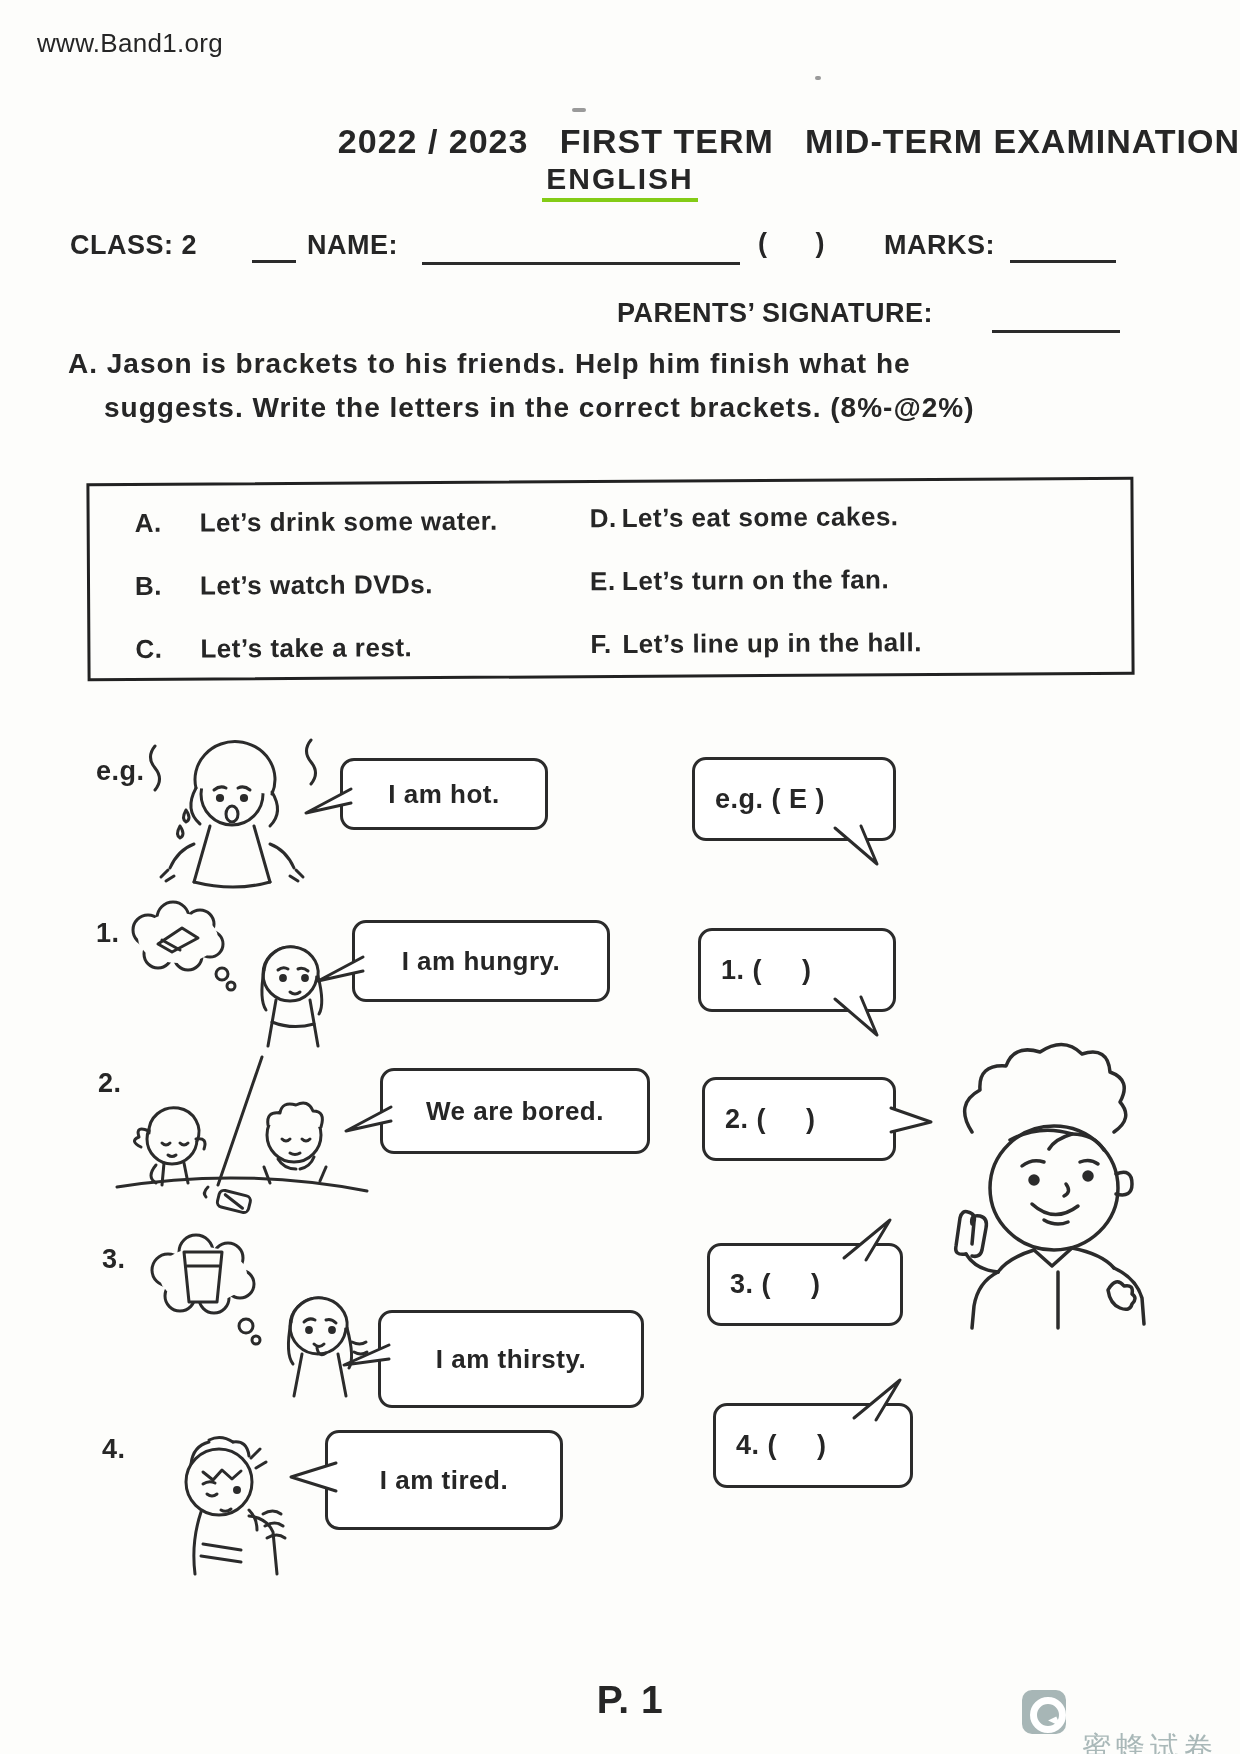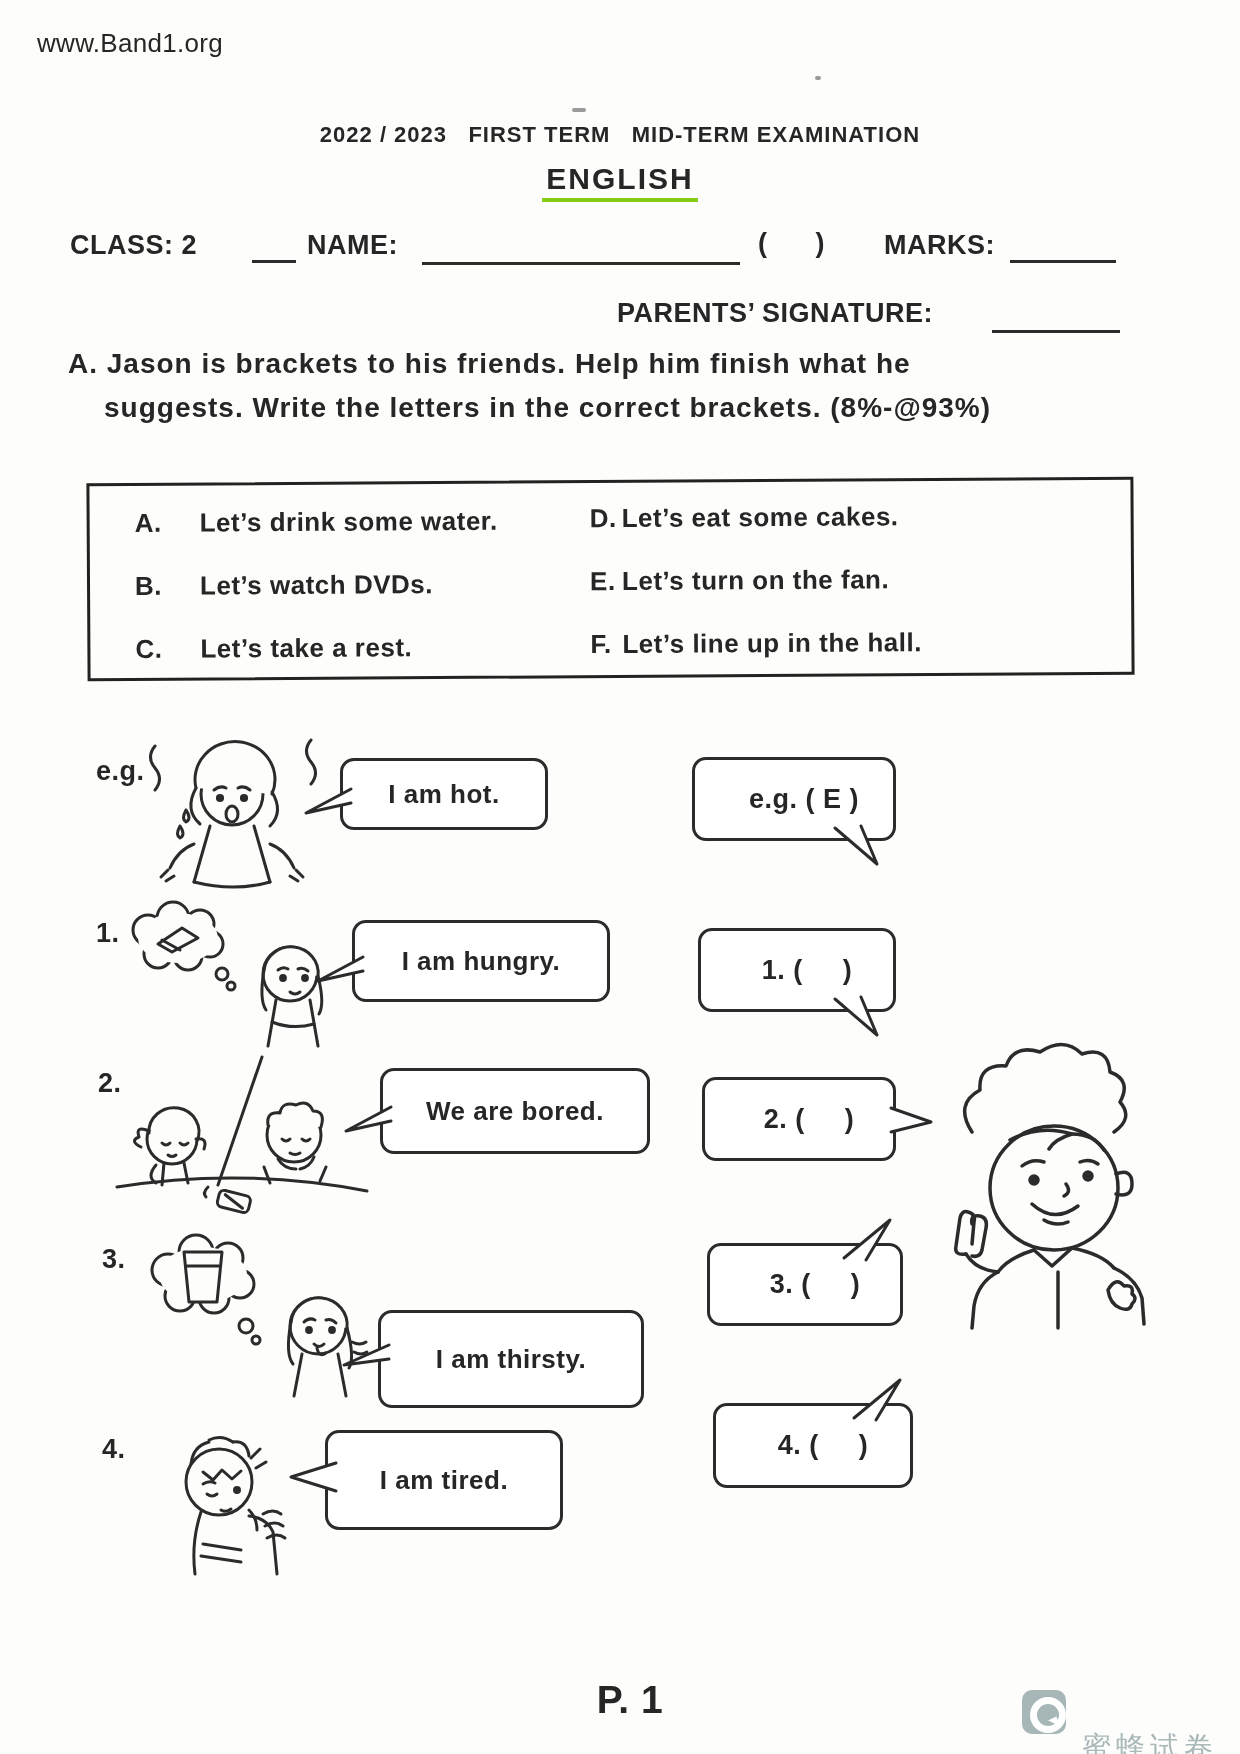--- a/index.html
+++ b/index.html
@@ -5,33 +5,33 @@
   html,body{margin:0;padding:0;background:#e8e8e8;}
   .page{
     position:relative;width:1240px;height:1754px;margin:0 auto;
     background:#fdfdfb;overflow:hidden;
     font-family:"Liberation Sans","DejaVu Sans",sans-serif;
     color:#262626;
   }
   .abs{position:absolute;}
   .ink{color:#262626;font-weight:bold;letter-spacing:0.5px;}
   .watermark{font-size:26px;font-weight:normal;color:#262626;letter-spacing:0.3px;}
-  .title{font-size:22px;letter-spacing:1px;text-align:center;width:100%;}
+  .title{font-size:34px;letter-spacing:1px;text-align:right;width:100%;}
   .subject{font-size:30px;letter-spacing:2px;text-align:center;width:100%;
     }
   .subject span{border-bottom:4px solid #84cc16;padding:0 4px 3px 4px;}
   .formline{font-size:27px;}
   .uline{display:inline-block;border-bottom:3px solid #2b2b2b;height:2px;}
   .instr{font-size:28px;letter-spacing:1px;}
   .optbox{border:3px solid #222;transform:rotate(-0.35deg);background:transparent;}
   .opt{font-size:26px;letter-spacing:0.5px;}
   .bubble{position:absolute;border:3px solid #2b2b2b;border-radius:14px;background:#fff;
     display:flex;align-items:center;justify-content:center;
     font-weight:bold;color:#262626;font-size:26px;letter-spacing:0.5px;}
-  .answer{justify-content:center;padding-left:20px;font-size:27px;}
+  .answer{justify-content:flex-start;padding-left:20px;font-size:27px;}
   .tail{position:absolute;overflow:visible;pointer-events:none;}
   .itemlabel{font-size:27px;font-weight:bold;}
   .pageno{font-size:39px;font-weight:bold;text-align:center;width:140px;}
   .brand-badge{width:44px;height:44px;border-radius:10px;background:#a7b6b6;position:relative;}
   .brand-ring{position:absolute;left:8px;top:7px;width:22px;height:22px;border:7px solid #fff;border-radius:50%;}
   .brand-tail{position:absolute;right:7px;bottom:5px;width:0;height:0;
     border-left:9px solid transparent;border-top:11px solid #fff;transform:rotate(-25deg);}
   .brand-text{font-size:29px;color:#a9b8b8;letter-spacing:5px;font-weight:normal;}
   .speck{background:#9a9a9a;border-radius:2px;}
   svg.doodle{position:absolute;overflow:visible;}
@@ -54,21 +54,21 @@
   <div class="abs ink formline" style="left:307px;top:230px;">NAME:</div>
   <div class="abs uline" style="left:422px;top:260px;width:318px;"></div>
   <div class="abs ink formline" style="left:758px;top:228px;">(&nbsp;&nbsp;&nbsp;&nbsp;&nbsp;&nbsp;)</div>
   <div class="abs ink formline" style="left:884px;top:230px;">MARKS:</div>
   <div class="abs uline" style="left:1010px;top:258px;width:106px;"></div>
 
   <div class="abs ink formline" style="left:617px;top:298px;">PARENTS’ SIGNATURE:</div>
   <div class="abs uline" style="left:992px;top:328px;width:128px;"></div>
 
   <div class="abs ink instr" style="left:68px;top:348px;">A. Jason is brackets to his friends. Help him finish what he</div>
-  <div class="abs ink instr" style="left:104px;top:392px;">suggests. Write the letters in the correct brackets. (8%-@93%)</div>
+  <div class="abs ink instr" style="left:104px;top:392px;">suggests. Write the letters in the correct brackets. (8%-@2%)</div>
 
   <div class="abs optbox" style="left:87px;top:480px;width:1041px;height:192px;">
     <div class="abs ink opt" style="left:45px;top:22px;">A.</div>
     <div class="abs ink opt" style="left:110px;top:22px;">Let’s drink some water.</div>
     <div class="abs ink opt" style="left:45px;top:85px;">B.</div>
     <div class="abs ink opt" style="left:110px;top:85px;">Let’s watch DVDs.</div>
     <div class="abs ink opt" style="left:45px;top:148px;">C.</div>
     <div class="abs ink opt" style="left:110px;top:148px;">Let’s take a rest.</div>
     <div class="abs ink opt" style="left:500px;top:20px;">D.</div>
     <div class="abs ink opt" style="left:532px;top:20px;">Let’s eat some cakes.</div>

